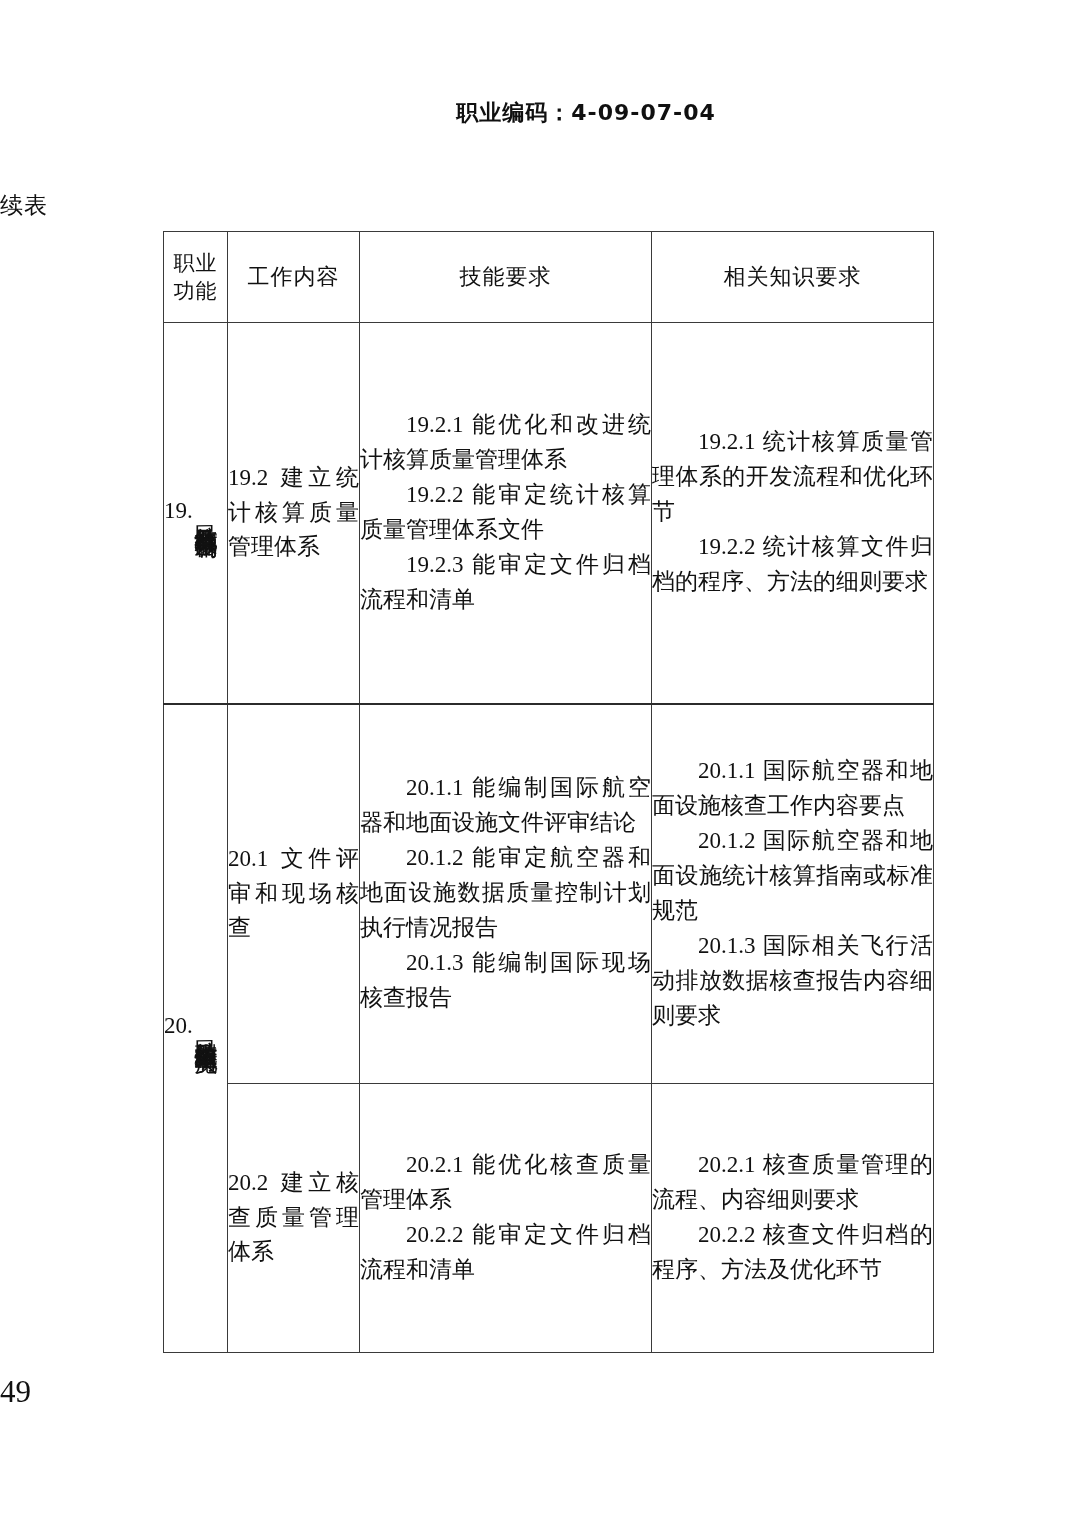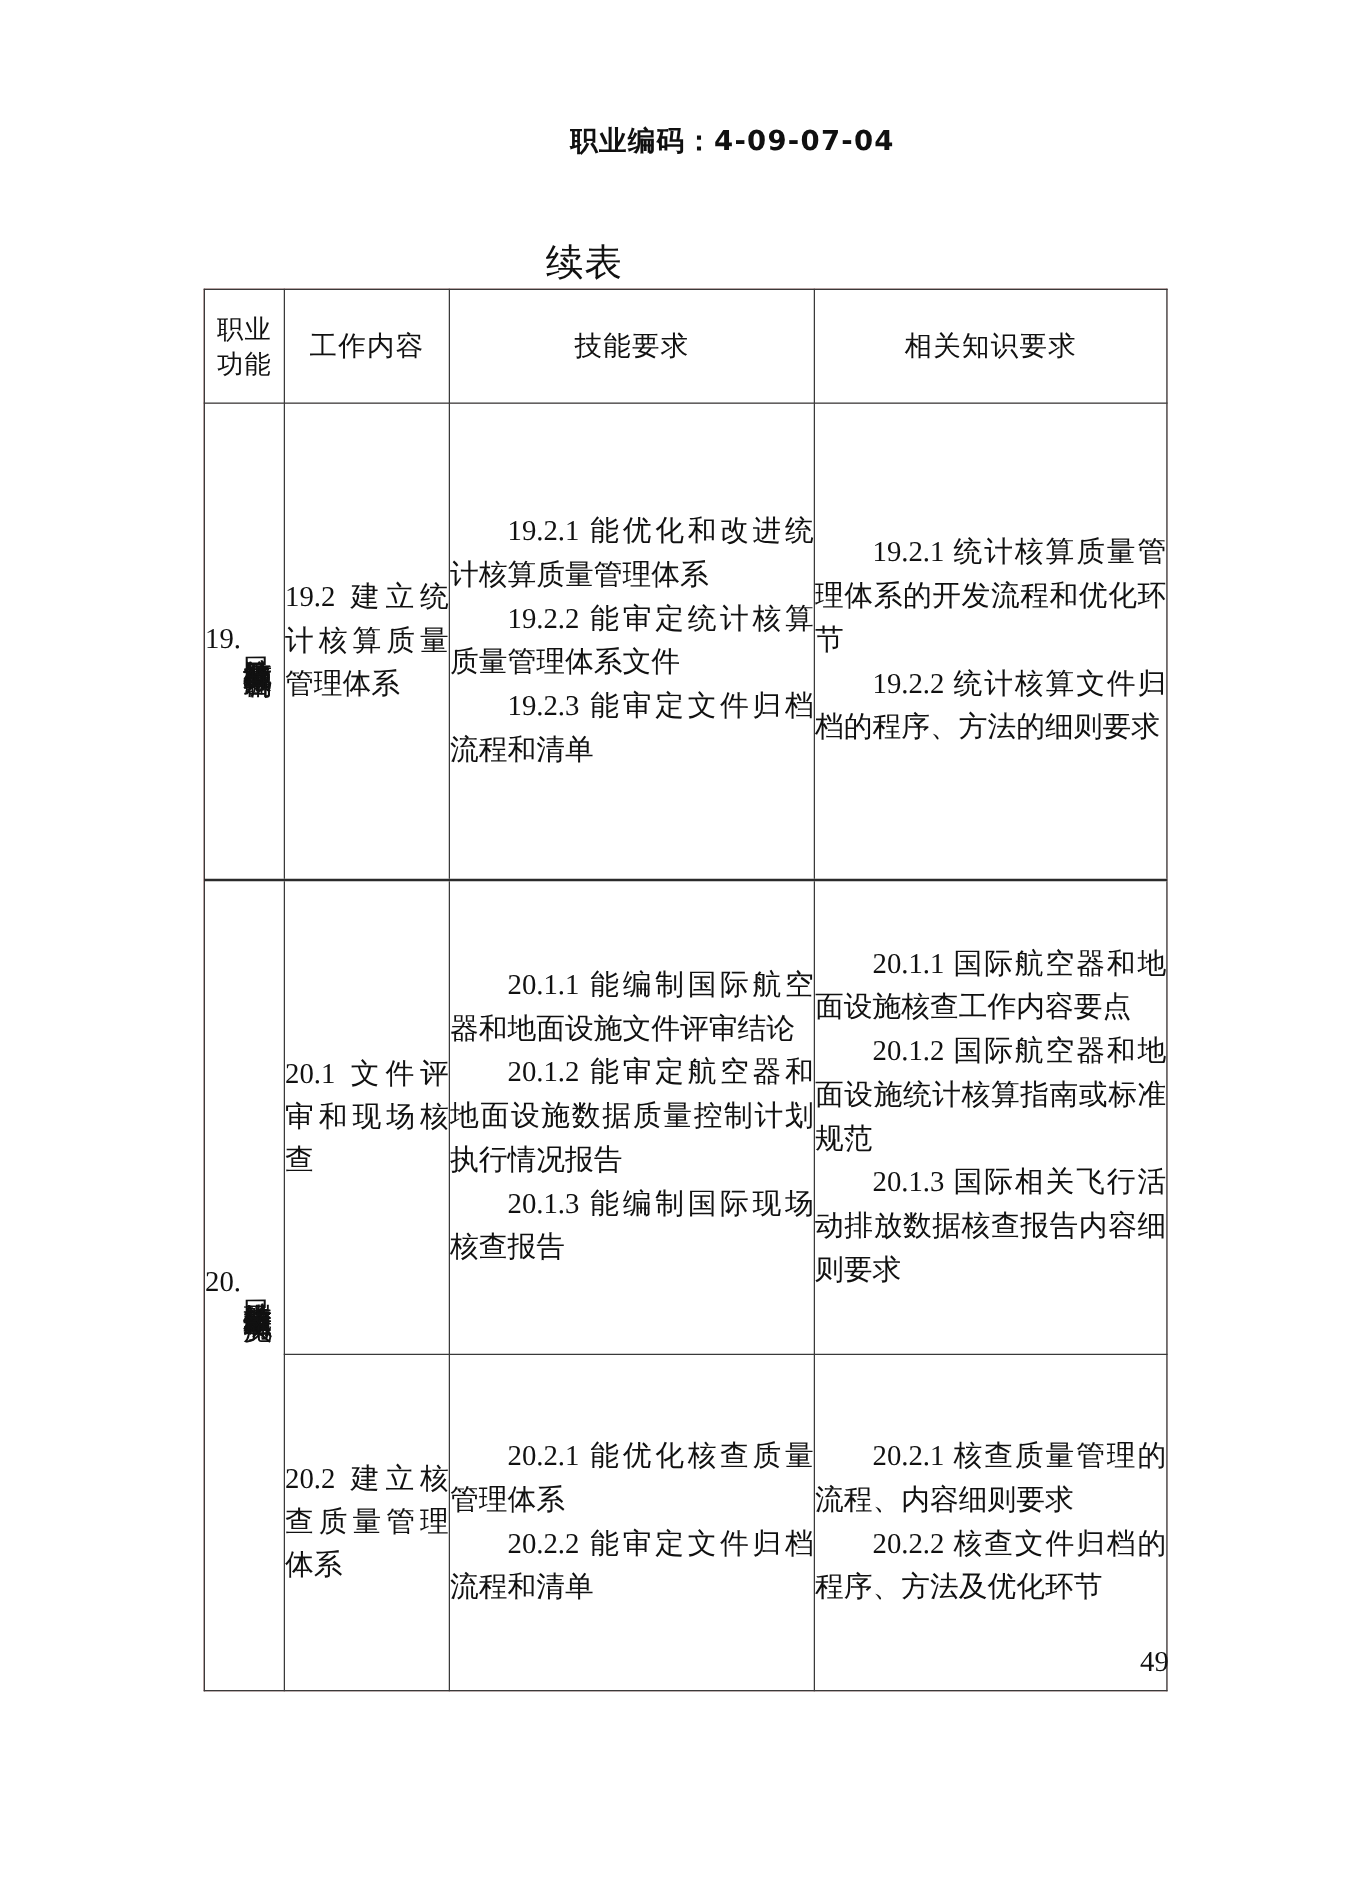--- a/index.html
+++ b/index.html
@@ -34,34 +34,34 @@
     font-weight: 600;
     color: #101010;
   }
 
   
   .table-caption {
     position: absolute;
     top: 190px;
     left: 0;
     width: 935px;
-    text-align: center;
-    font-size: 30px;
+    text-align: left;
+    font-size: 23px;
     letter-spacing: 1px;
   }
 
   
   .doc-table {
     position: absolute;
     top: 231px;
     left: 163px;
     width: 770px;
     border-collapse: collapse;
     table-layout: fixed;
-    background: #7f1d1d;
+    background: #701a75;
   }
   .doc-table td, .doc-table th {
     border: 1px solid #3a3a3a;
     padding: 0;
     vertical-align: middle;
     font-weight: normal;
     background: #ffffff;
   }
   .doc-table .col-fn    { width: 64px;  }
   .doc-table .col-work  { width: 132px; }
@@ -132,25 +132,24 @@
     text-align-last: left;
     text-justify: inter-character;
   }
 
   
   .sect-end td { border-bottom: 2px solid #2b2b2b; }
 
   
   .page-number {
     position: absolute;
-    top: 1317px;
+    top: 1374px;
     left: 0;
     width: 935px;
-    text-align: right;
-    font-size: 23px;
+    font-size: 31px;
   }
 </style>
 </head>
 <body>
 
 <div class="page-header">
   <span class="head-text">职业编码：4-09-07-04</span>
 </div>
 
 <div class="table-caption">续表</div>

